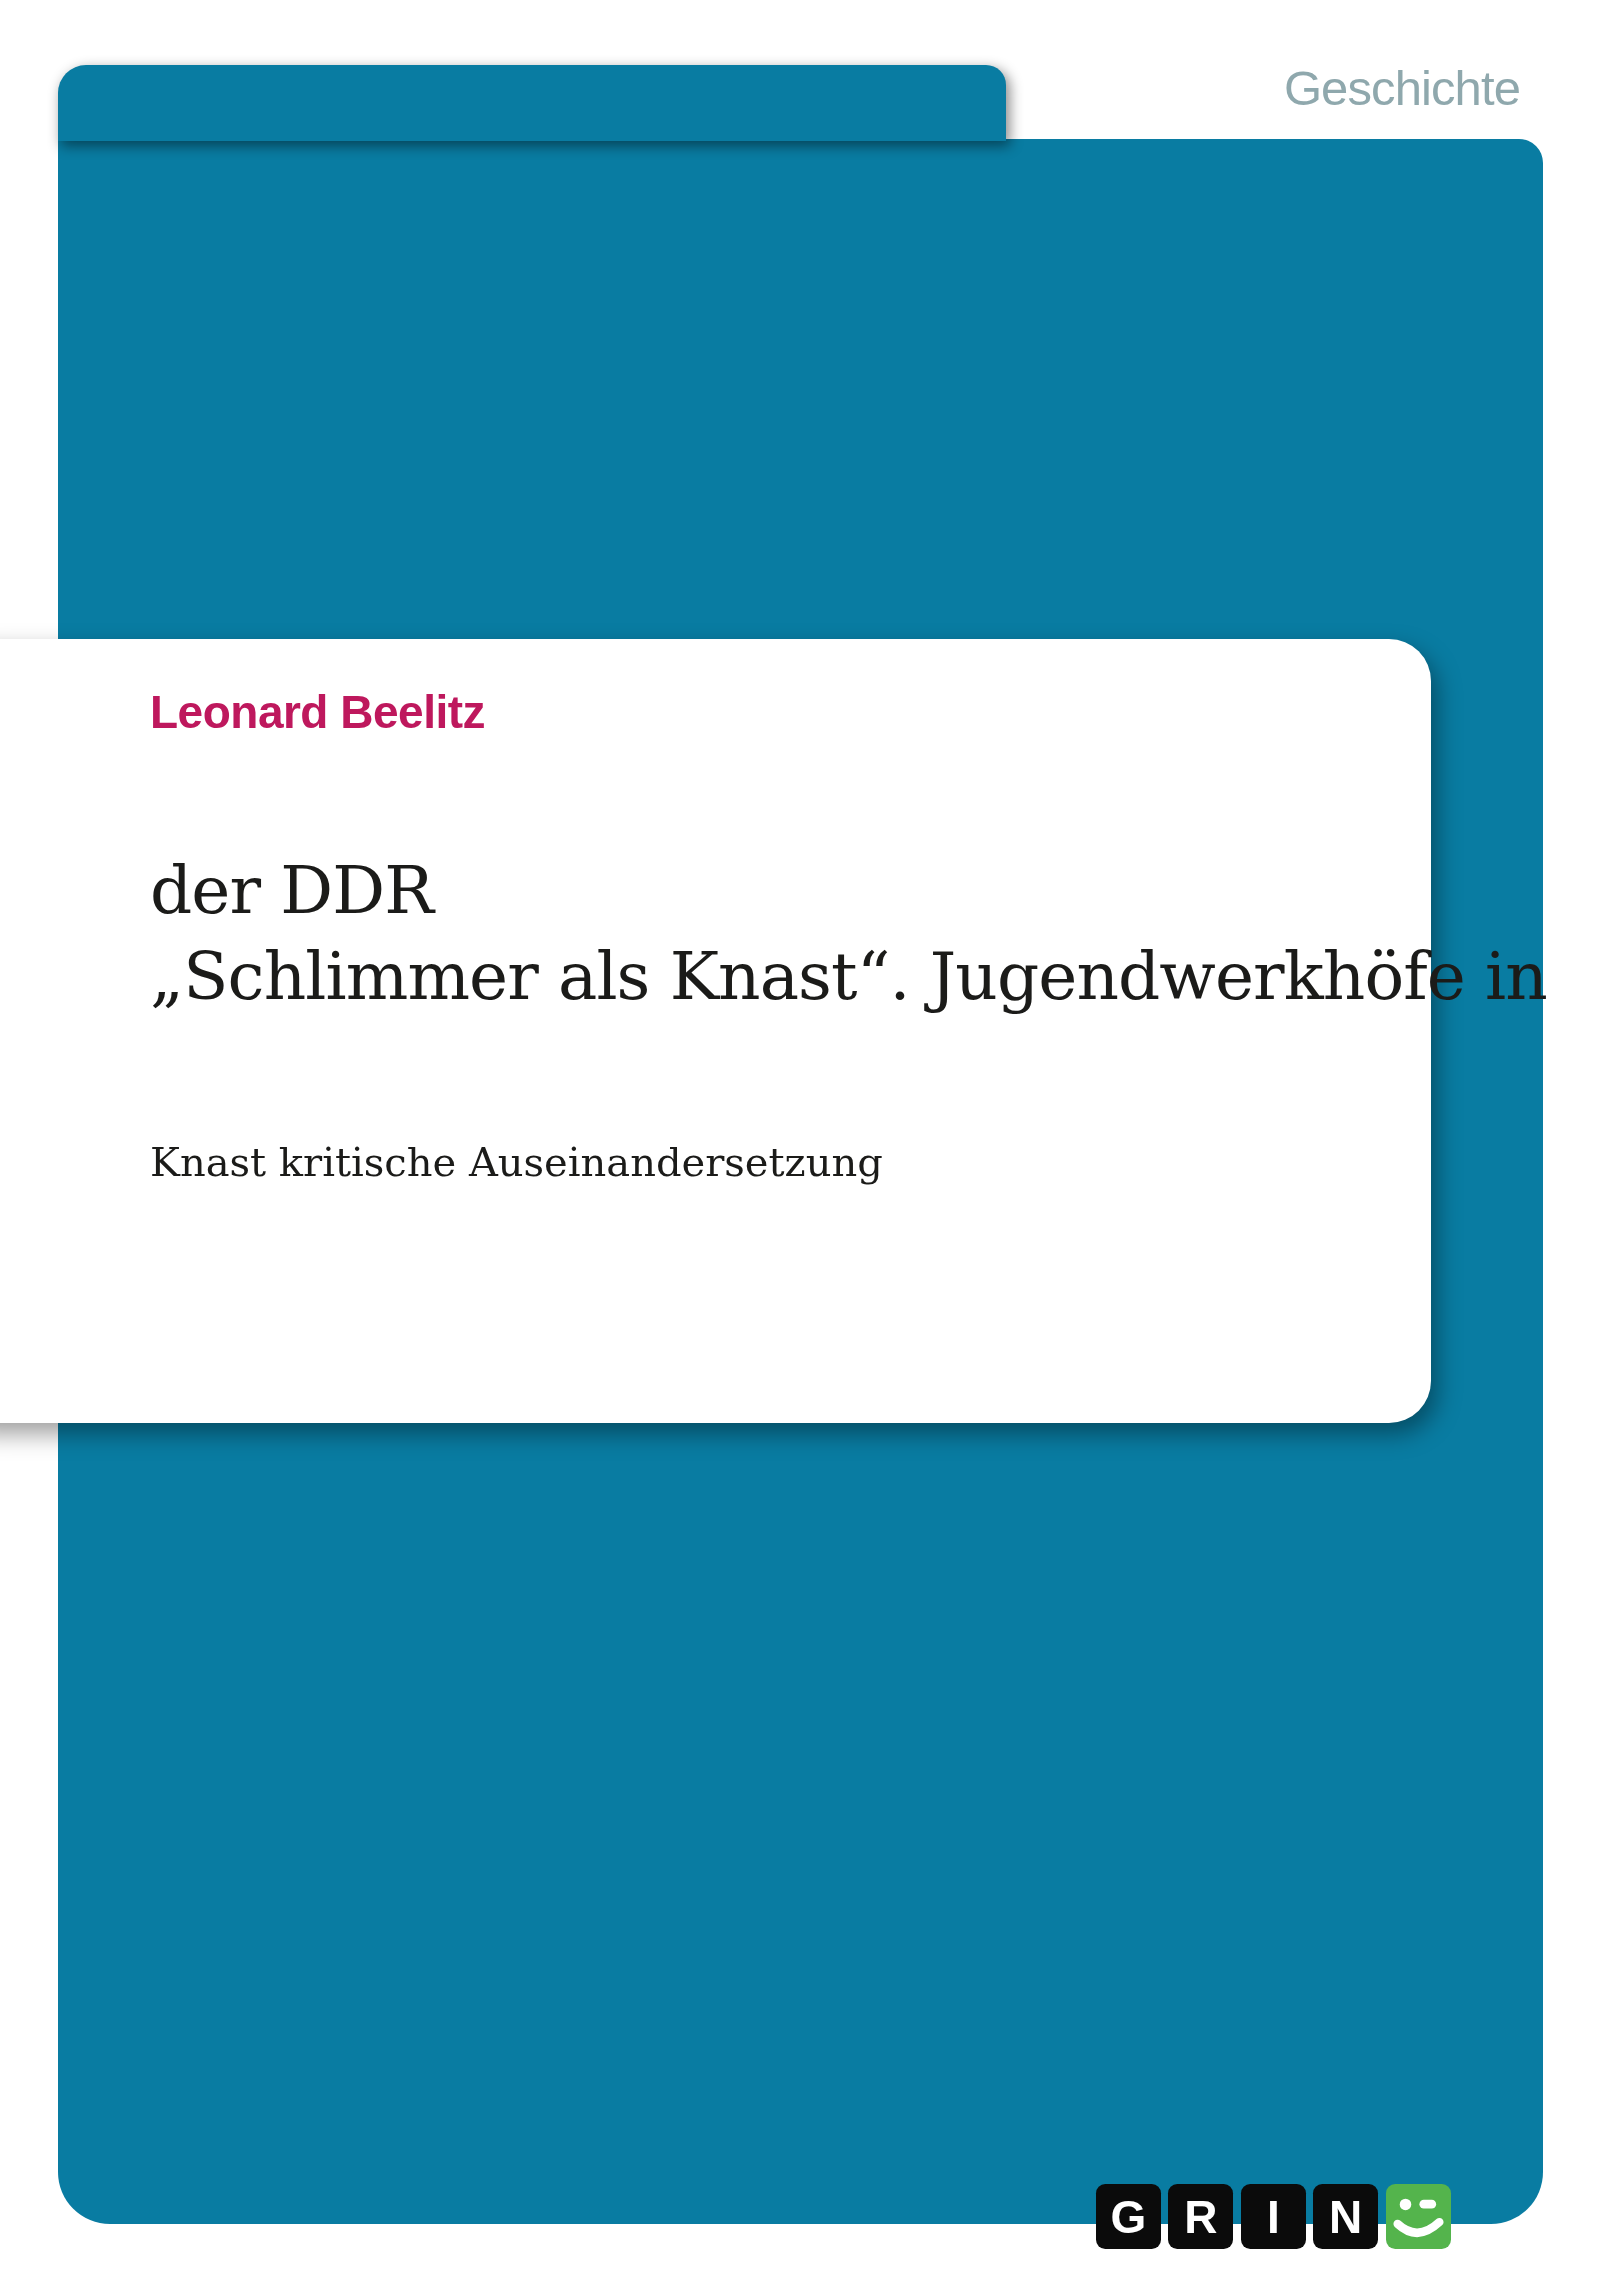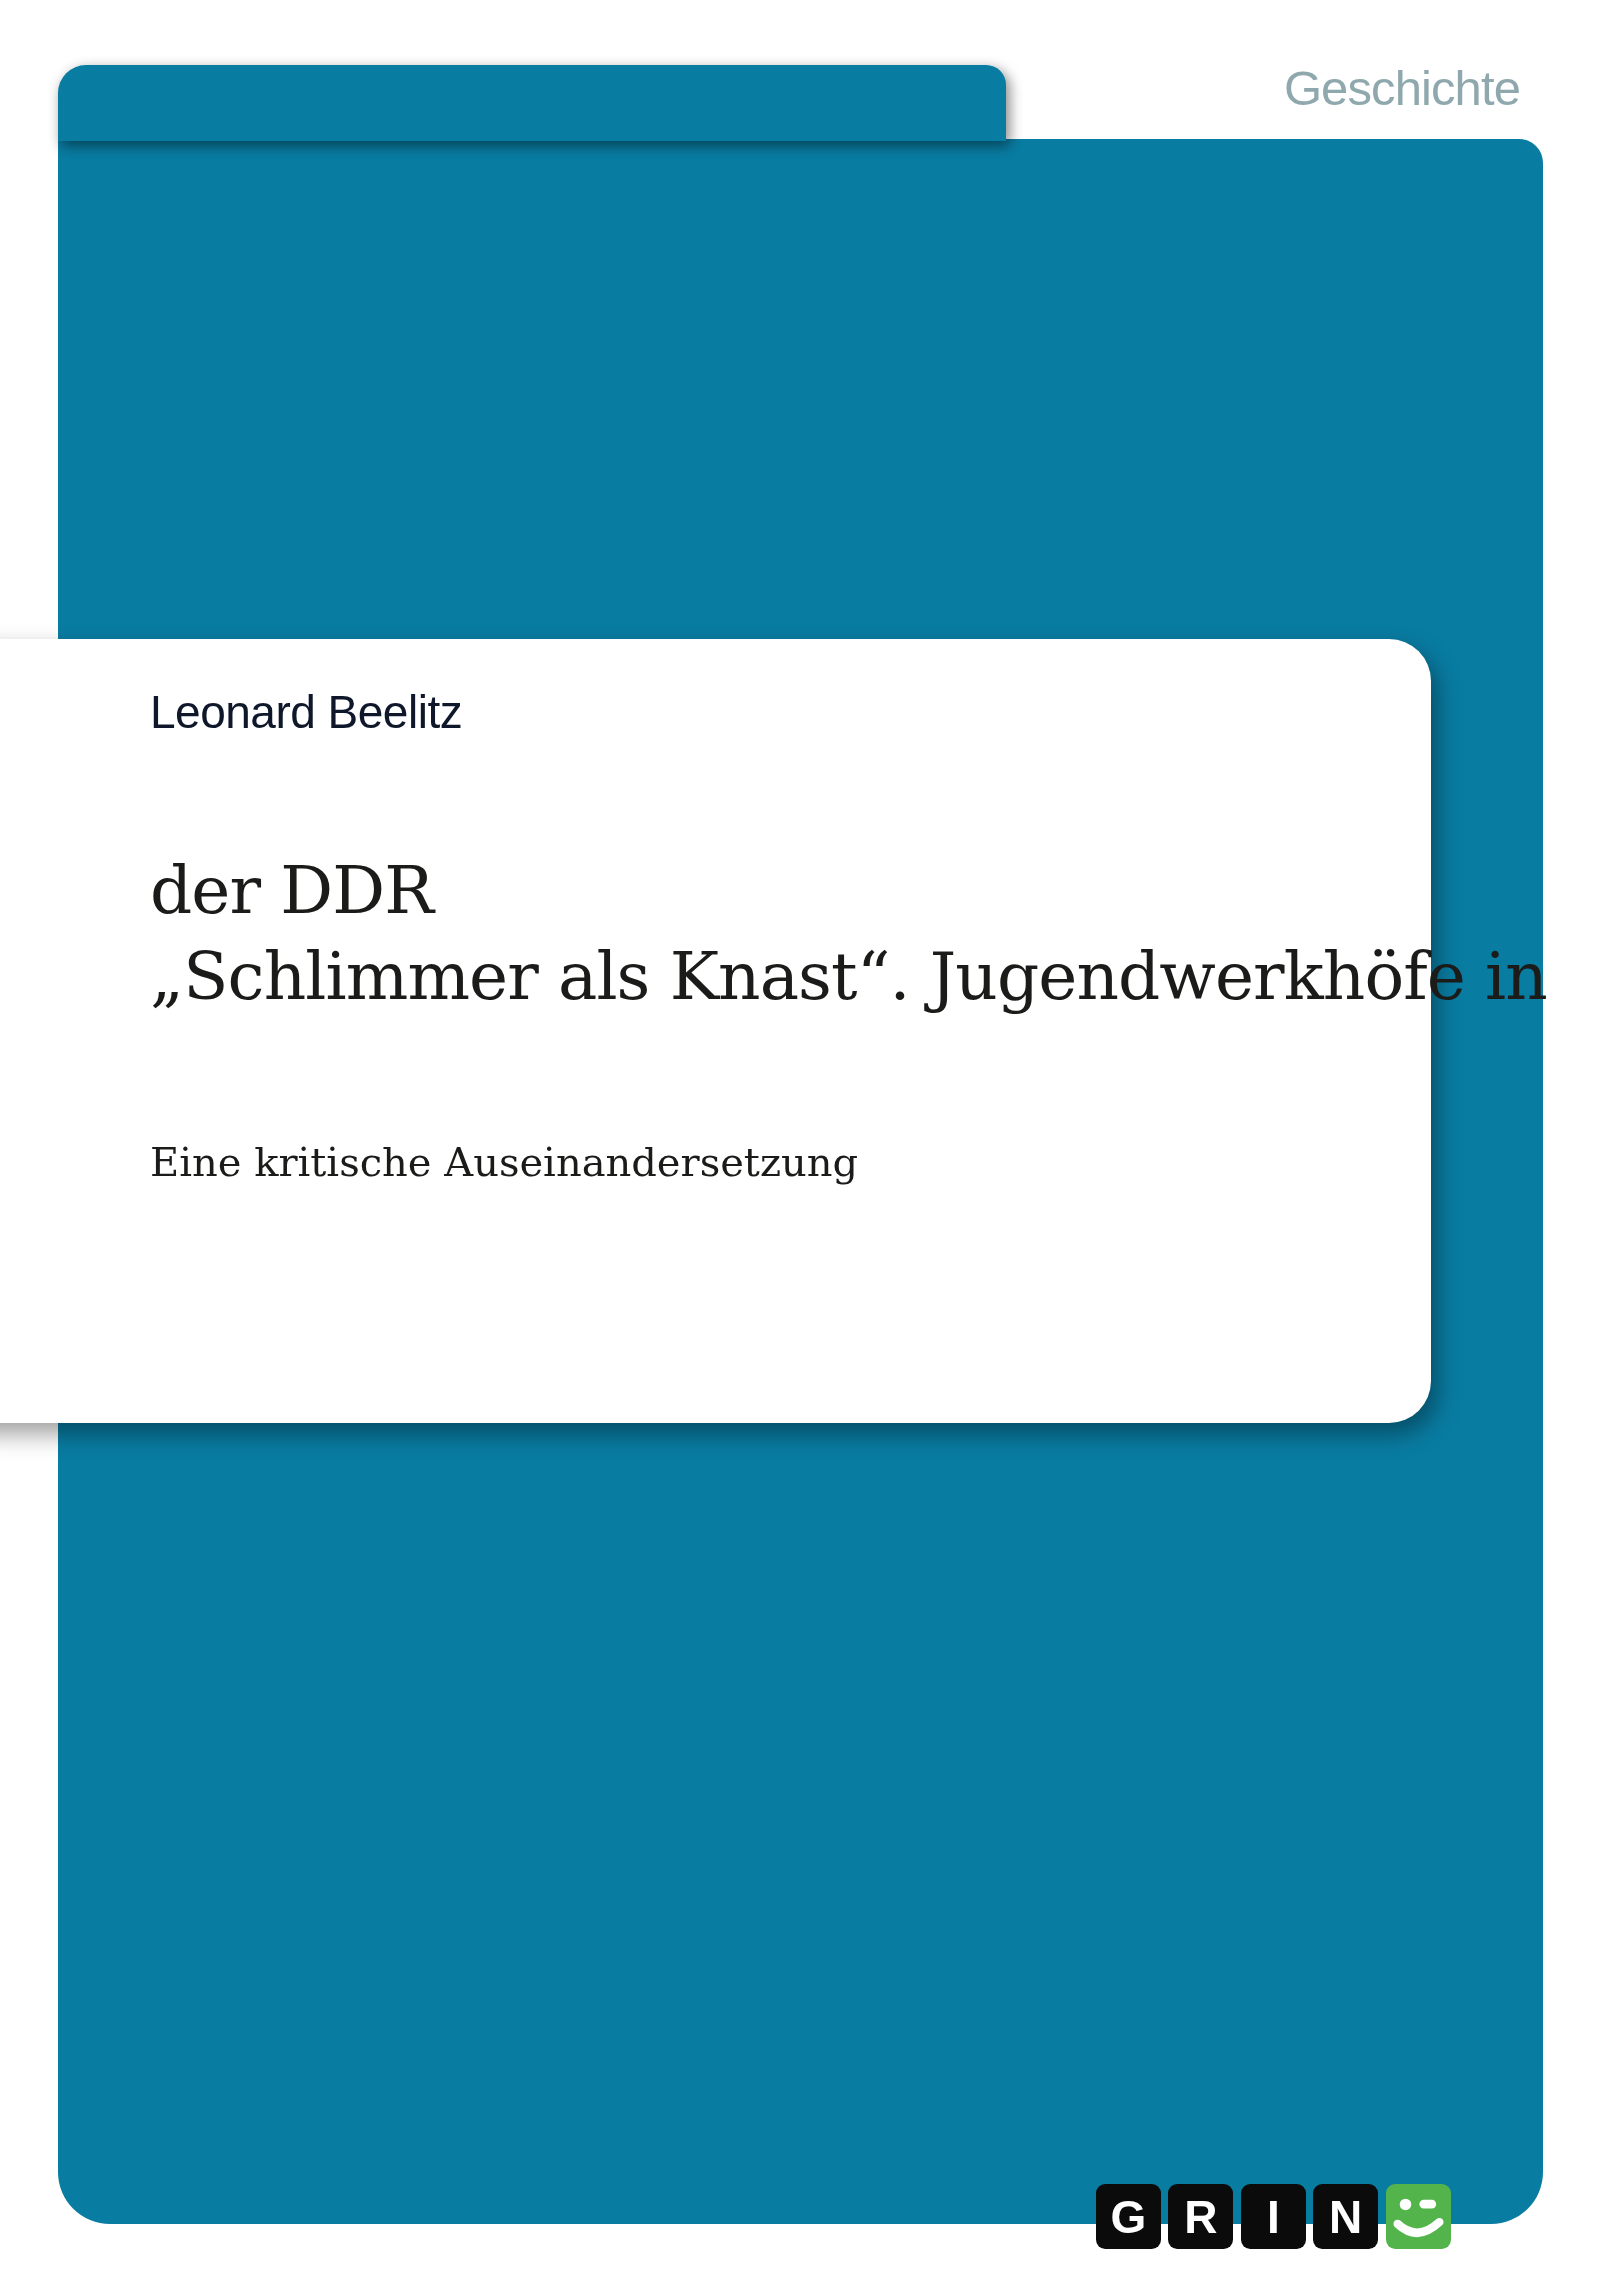--- a/index.html
+++ b/index.html
@@ -29,21 +29,21 @@
     color:#8FA8AD;font-weight:400;
   }
   
   .card{
     position:absolute;left:-55px;top:639px;width:1486px;height:784px;
     background:#ffffff;border-radius:42px;
     box-shadow:5.5px 11px 24px rgba(0,0,0,.38);
   }
   .author{
     position:absolute;left:150px;top:685px;
-    font-size:46px;line-height:54px;font-weight:400;color:#0f172a;
+    font-size:46px;line-height:54px;font-weight:700;color:#be185d;
     letter-spacing:-0.5px;
   }
   .title{
     position:absolute;left:150px;top:848px;width:1311px;
     font-family:"DejaVu Serif", serif;
     font-size:66px;line-height:86px;color:#1B1B19;
     letter-spacing:-0.9px;white-space:nowrap;
   }
   .subtitle{
     position:absolute;left:150px;top:1139px;
@@ -81,21 +81,21 @@
 
   <div class="card"></div>
 
   <div class="author">Leonard Beelitz</div>
 
   <div class="title">
     <div>der DDR</div>
     <div>„Schlimmer als Knast“. Jugendwerkhöfe in</div>
   </div>
 
-  <div class="subtitle">Eine kritische Auseinandersetzung</div>
+  <div class="subtitle">Knast kritische Auseinandersetzung</div>
 
 
   <div class="logo">
     <div class="sq">G</div>
     <div class="sq">R</div>
     <div class="sq">I</div>
     <div class="sq">N</div>
     <div class="sq green">
       <svg width="65" height="65" viewBox="0 0 70 70" aria-hidden="true">
         <circle cx="21" cy="22" r="6.2" fill="#ffffff"></circle>

